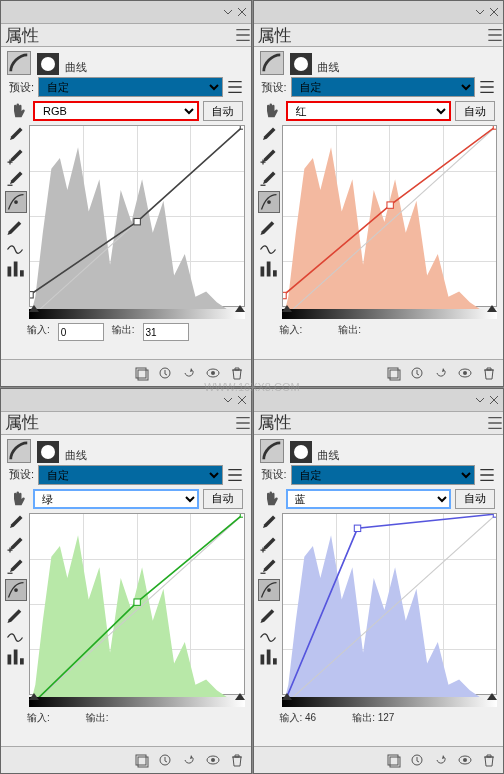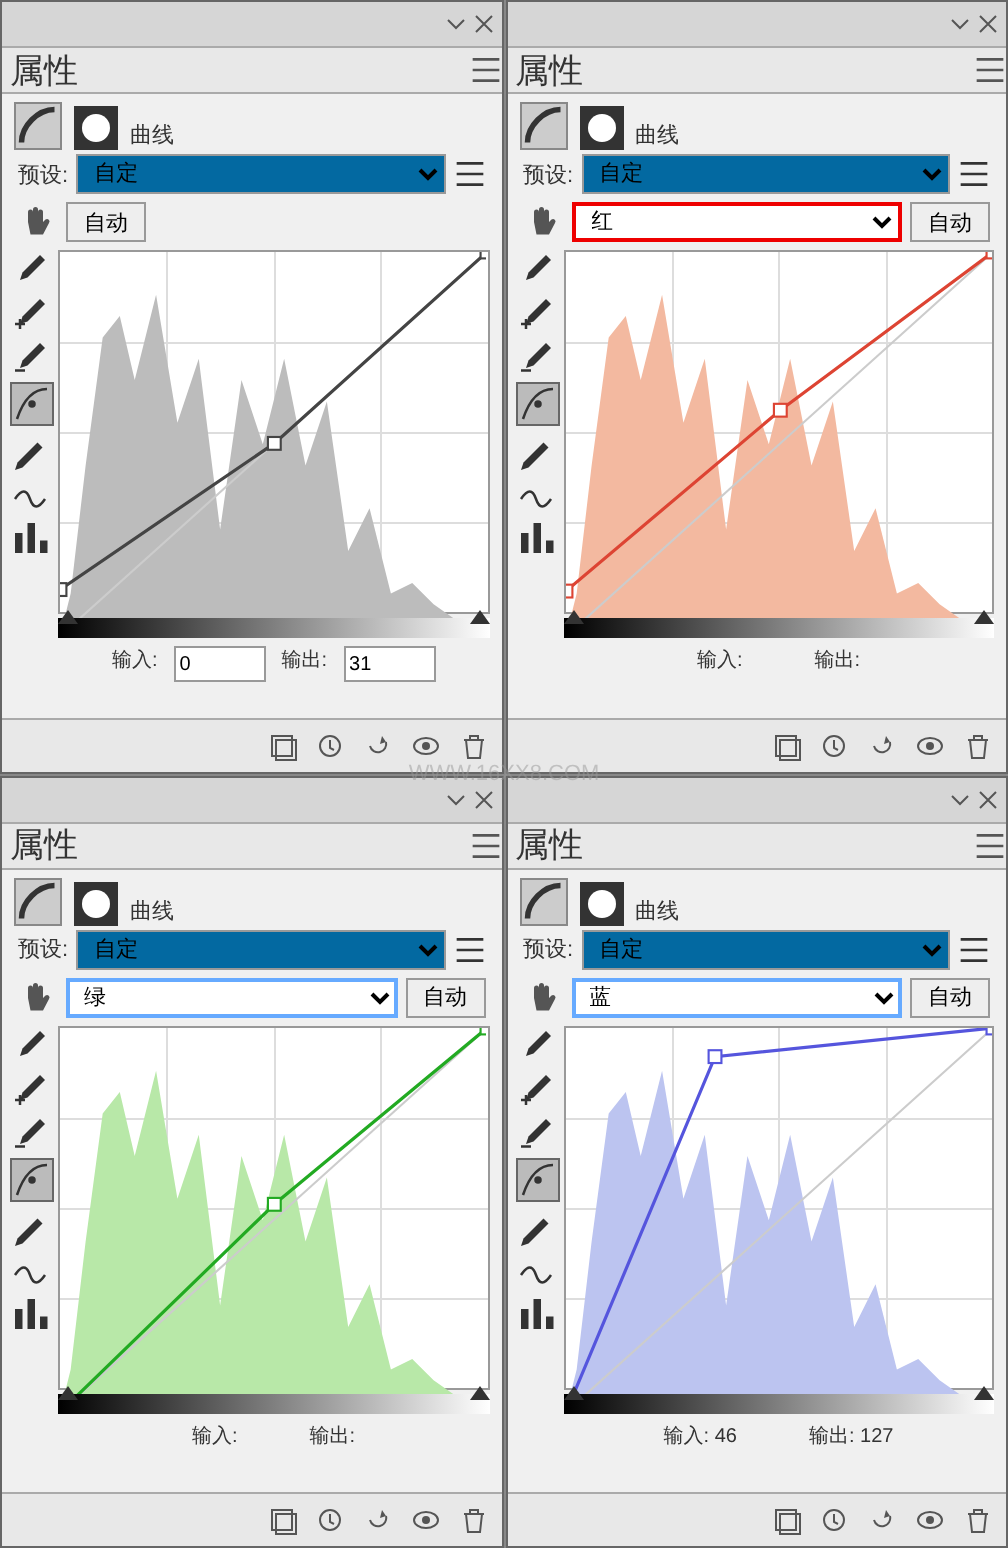--- a/index.html
+++ b/index.html
@@ -27,21 +27,21 @@
 .tool{width:20px;height:20px;display:flex;align-items:center;justify-content:center;color:#333;cursor:pointer}
 .tool.active{background:#bbb;border:1px solid #666}
 .graphwrap{flex:1;display:flex;flex-direction:column}
 .graph{position:relative;background:#fff;border:1px solid #999;height:180px;margin:2px}
 .gridlines{position:absolute;inset:0}
 .gl{position:absolute;background:#ddd}
 .hist{position:absolute;inset:0}
 .curve{position:absolute;inset:0}
 .ramp{height:10px;margin:0 2px;background:linear-gradient(to right,#000,#fff);position:relative}
 .arrow{position:absolute;top:-4px;width:0;height:0;border-left:5px solid transparent;border-right:5px solid transparent;border-bottom:7px solid #333}
-.iorow{display:flex;justify-content:center;gap:8px;padding:4px 0}
+.iorow{display:flex;gap:8px;padding:4px 0}
 .iorow input{width:40px;height:16px;background:#fff;border:1px solid #999;font-size:10px;padding:0 2px}
 .iorow .il{font-size:10px}
 .footer{height:26px;background:#e8e8e8;border-top:1px solid #aaa;display:flex;align-items:center;justify-content:flex-end;padding:0 6px;gap:8px}
 .footer .fi{width:16px;height:16px;color:#555;cursor:pointer}
 .watermark{position:absolute;top:50%;left:50%;transform:translate(-50%,-50%);text-align:center;color:#999;opacity:0.5;pointer-events:none;z-index:10}
 .watermark .l1{font-size:16px;font-weight:bold}
 .watermark .l2{font-size:11px}
 svg{display:block}
 </style>
 </head>
@@ -92,20 +92,21 @@
             <path d="M1 2h10M1 6h10M1 10h10" stroke="currentColor"></path>
           </svg>
         </div>
     </div>
     <div class="chrow">
       <div class="hand">
           <svg viewBox="0 0 16 16">
             <path d="M4 8V4a1 1 0 012 0v3V3a1 1 0 012 0v4V4a1 1 0 012 0v4l1-1a1 1 0 011.4 1.4L10 13H5z" fill="#555"></path>
           </svg>
         </div>
+      <select class="chsel"><option>RGB</option></select>
       <button class="autobtn">自动</button>
     </div>
     <div class="body">
       <div class="tools">
           <div class="tool">
             <svg viewBox="0 0 16 16">
               <path d="M12 2l2 2-7 7-3 1 1-3z" fill="#333"></path>
             </svg>
           </div>
           <div class="tool">

